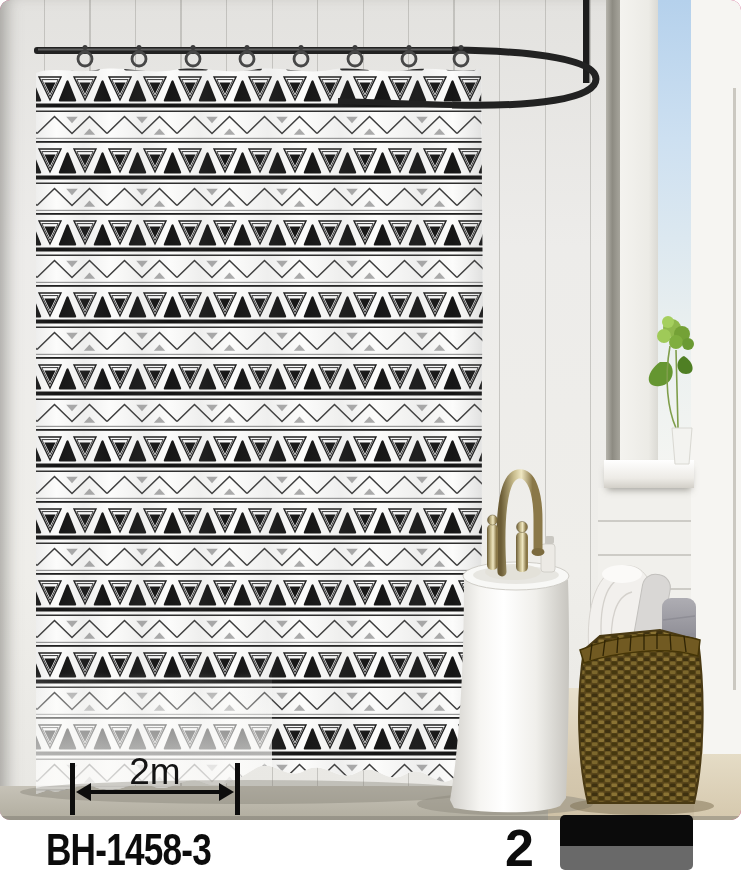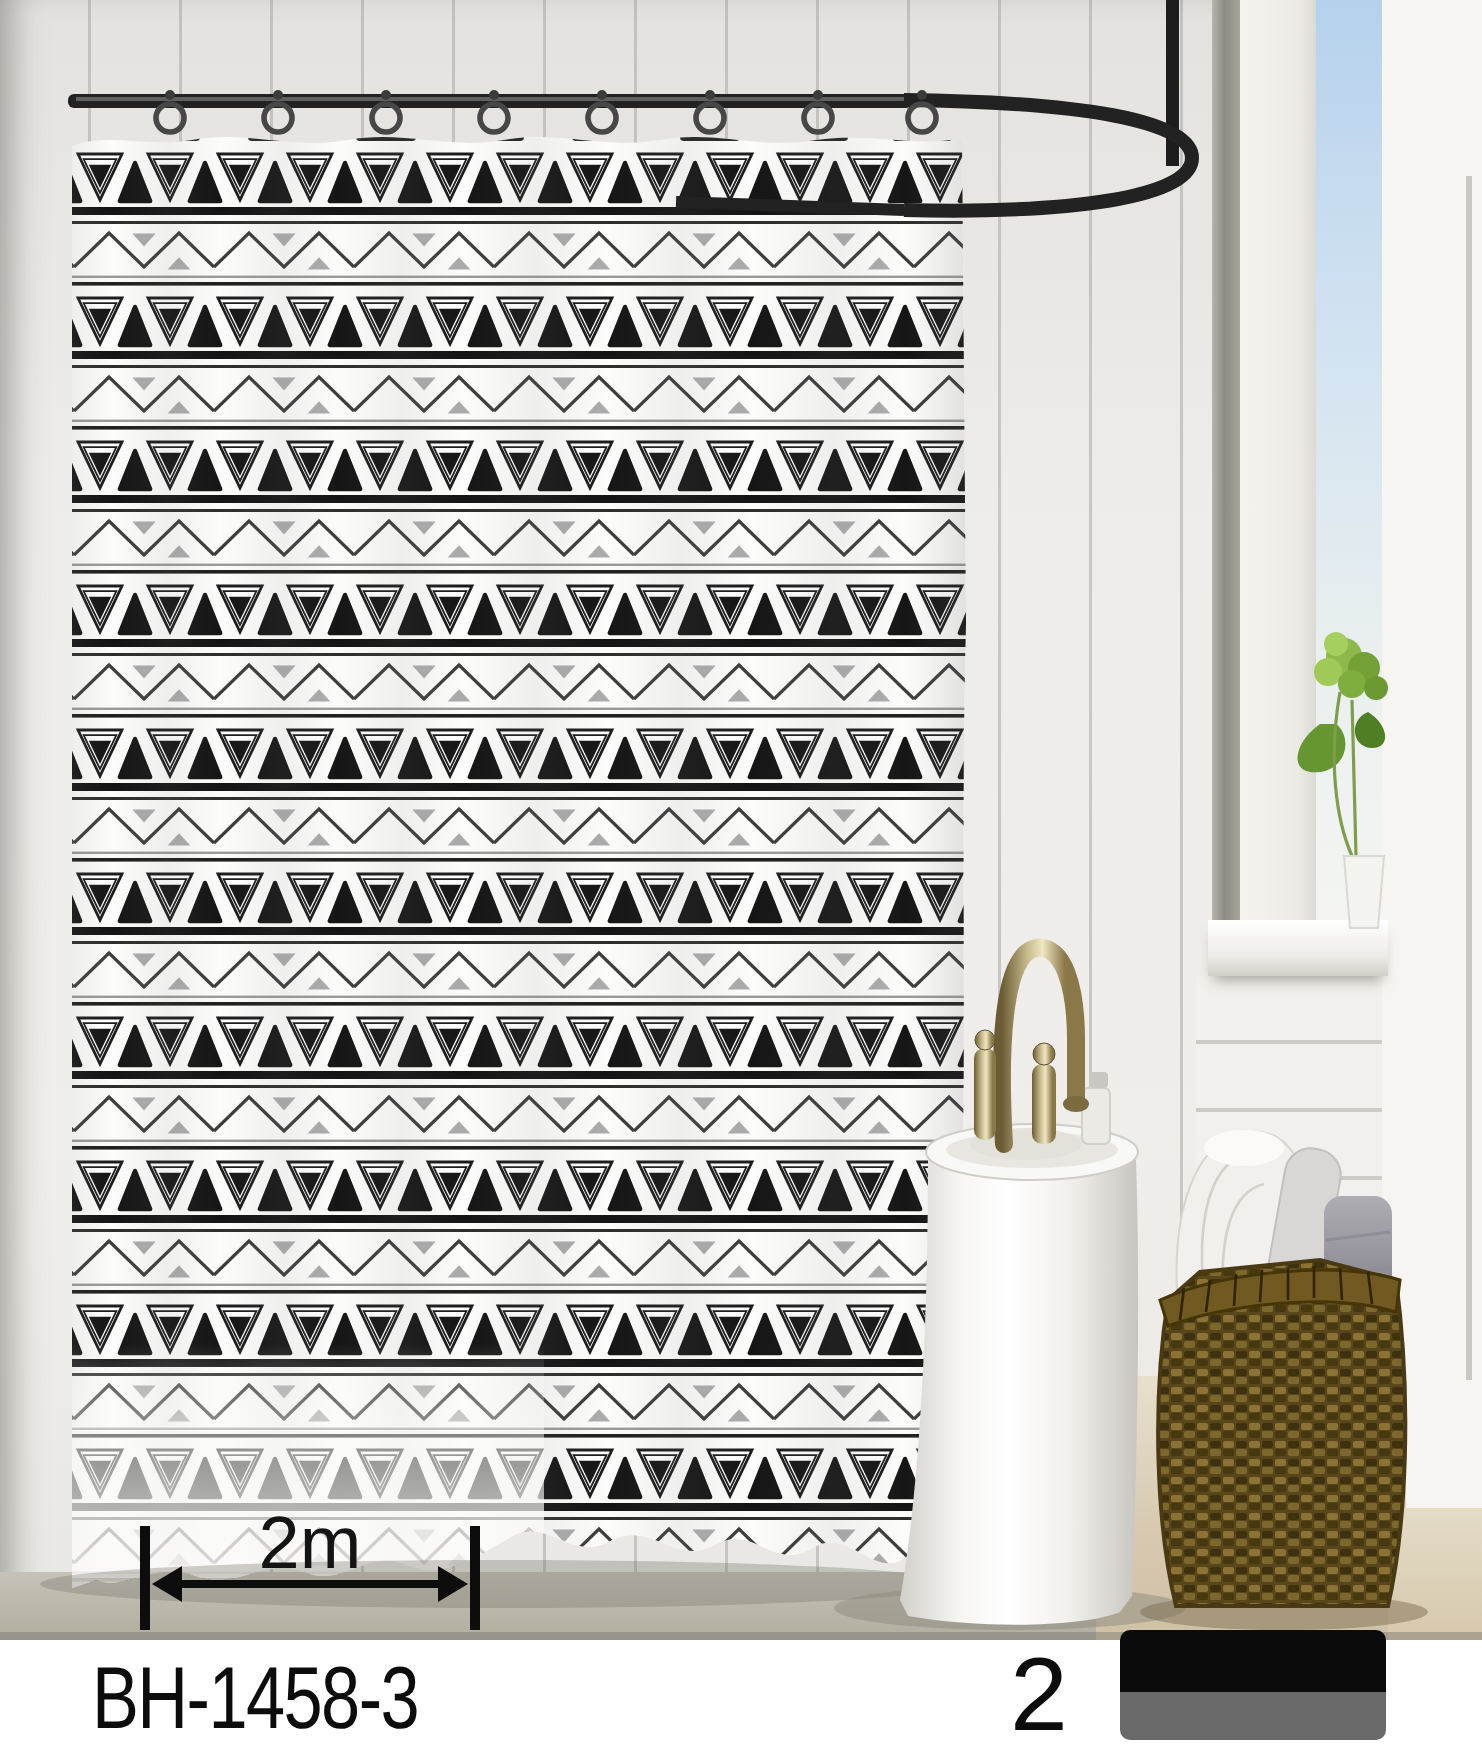--- a/index.html
+++ b/index.html
@@ -1,18 +1,18 @@
 <!DOCTYPE html>
 <html><head>
 <meta charset="utf-8">
 <style>
   html,body{margin:0;padding:0;background:#fff;}
   .stage{position:relative;width:741px;height:877px;overflow:hidden;background:#fff;
          font-family:"Liberation Sans",sans-serif;}
-  .photo{position:absolute;left:0;top:0;width:741px;height:820px;overflow:hidden;background:#be185d;}
+  .photo{position:absolute;left:0;top:0;width:741px;height:820px;overflow:hidden;background:#be185d;border-radius:10px;}
 
   
   .wall{position:absolute;left:0;top:0;width:612px;height:820px;
         background:
           repeating-linear-gradient(90deg, rgba(0,0,0,0) 0px, rgba(0,0,0,0) 44px, rgba(168,167,162,.55) 44px, rgba(168,167,162,.55) 45.5px),
           linear-gradient(180deg,#e3e2df,#edecea 30%,#efeeea 70%,#e8e7e3);
         box-shadow:inset 14px 0 16px -8px rgba(110,108,102,.55);}
   .wainscot{position:absolute;left:598px;top:488px;width:96px;height:216px;
         background:
           repeating-linear-gradient(180deg, rgba(0,0,0,0) 0px, rgba(0,0,0,0) 32px, rgba(190,188,182,.7) 32px, rgba(190,188,182,.7) 34px),
@@ -47,21 +47,21 @@
   .tick{position:absolute;top:0;width:5px;height:52px;background:#0d0d0d;}
   .tick.left{left:0;} .tick.right{right:0;}
   .arrow-line{position:absolute;left:11px;right:11px;top:27px;height:3.5px;background:#0d0d0d;}
   .arrow-head{position:absolute;top:19.5px;width:0;height:0;border-top:9px solid transparent;border-bottom:9px solid transparent;}
   .arrow-head.left{left:6px;border-right:15px solid #0d0d0d;}
   .arrow-head.right{right:6px;border-left:15px solid #0d0d0d;}
   .measure-label{position:absolute;left:0;right:0;top:-12px;text-align:center;
         font-size:37px;color:#141414;letter-spacing:0px;}
 
   
-  .label-bar{position:absolute;left:0;top:820px;width:741px;height:49px;background:#ffffff;}
+  .label-bar{position:absolute;left:0;top:820px;width:741px;height:49px;background:#ffffff;font-weight:bold;}
   .product-code{position:absolute;left:46px;top:0;height:57px;line-height:60px;font-size:44px;color:#0c0c0c;
         transform:scaleX(.8);transform-origin:left center;letter-spacing:-1px;}
   .quantity{position:absolute;left:505px;top:-4px;height:57px;line-height:64px;font-size:52px;color:#0c0c0c;}
   .swatch{position:absolute;left:560px;top:-5px;width:133px;height:55px;border-radius:5px;overflow:hidden;}
   .swatch-top{width:100%;height:31px;background:#0b0b0b;}
   .swatch-bottom{width:100%;height:24px;background:#696969;}
 </style>
 </head>
 <body>
 

